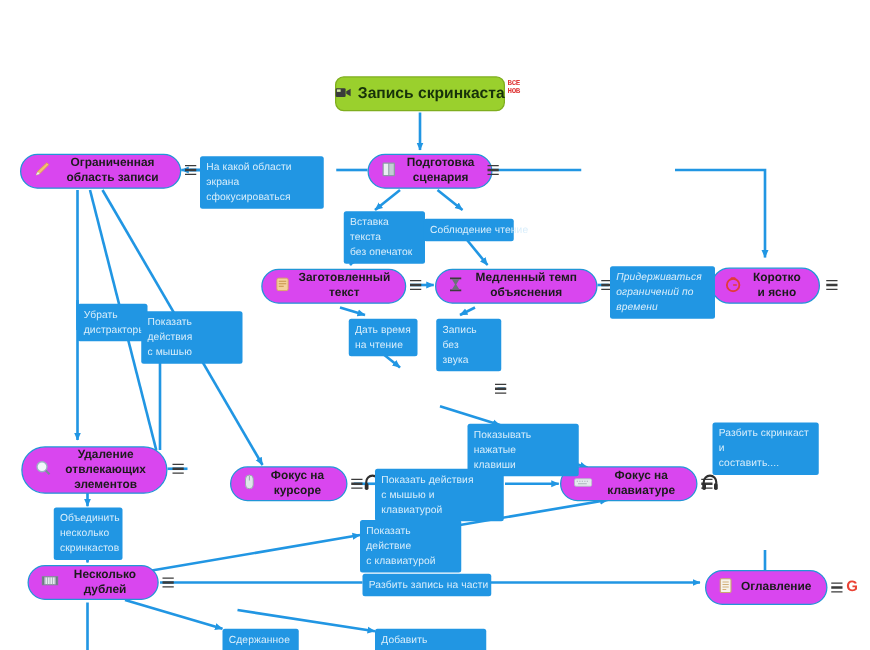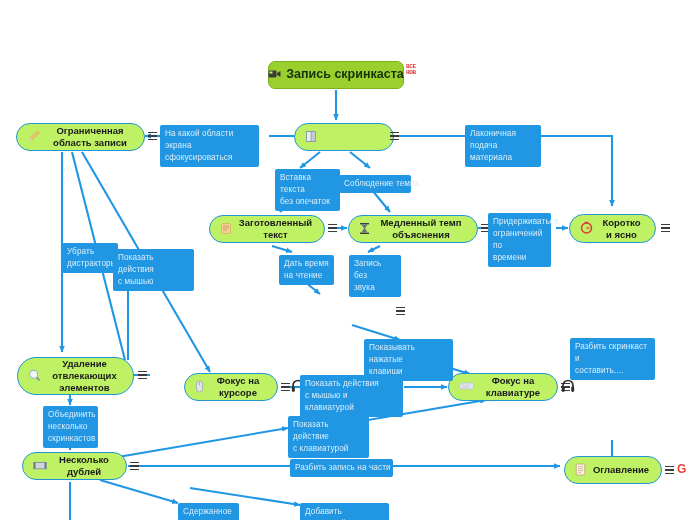--- a/index.html
+++ b/index.html
@@ -15,21 +15,21 @@
     position: absolute; left: 0; top: 0;
     width: 696px; height: 520px;
     pointer-events: none;
   }
 
   
   .node {
     position: absolute;
     border: 1.6px solid #2196d6;
     border-radius: 22px;
-    background: #bef264;
+    background: #d946ef;
     display: flex;
     align-items: center;
     gap: 5px;
     padding: 5px 10px;
     color: #1b1b1b;
     font-size: 9.5px;
     font-weight: bold;
     line-height: 1.25;
     white-space: nowrap;
   }
@@ -193,20 +193,22 @@
     </div>
 
   <div class="node" style="left:294px; top:123px; width:100px; height:28px;">
     <span class="ico">
       <svg width="12" height="13" viewBox="0 0 12 13">
         <rect x="1" y="1" width="10" height="11" rx="1" fill="#8d9aa6"></rect>
         <rect x="2" y="2" width="3.6" height="9" fill="#e9eef2"></rect>
         <rect x="6.4" y="2" width="3.6" height="9" fill="#c3ccd4"></rect>
       </svg>
     </span>
+    <span class="txt" style="white-space:pre-line;">Подготовка
+сценария</span>
   </div>
   <div class="burger" style="left:390px; top:132px;">
       <i></i>
       <i></i>
       <i></i>
     </div>
 
   <div class="node" style="left:209px; top:215px; width:116px; height:28px;">
     <span class="ico">
       <svg width="12" height="13" viewBox="0 0 12 13">
@@ -356,45 +358,43 @@
   <div class="burger" style="left:665px; top:466px;">
       <i></i>
       <i></i>
       <i></i>
     </div>
   <div class="gmark" style="left:677px; top:462px; color:#ea4335;">G</div>
 
   <div class="lbl" style="left:160px; top:125px; width:99px; white-space:pre-line;">На какой области
 экрана сфокусироваться</div>
 
-  <div class="lbl" style="left:465px; top:125px; width:76px; white-space:pre-line;">Лаконичная
-подача материала</div>
 
   <div class="lbl" style="left:275px; top:169px; width:65px; white-space:pre-line;">Вставка текста
 без опечаток</div>
 
-  <div class="lbl" style="left:339px; top:175px; width:72px; white-space:nowrap;">Соблюдение темпа</div>
-
-  <div class="lbl" style="left:488px; top:213px; width:63px; white-space:pre-line;">Придерживаться
+  <div class="lbl" style="left:339px; top:175px; width:72px; white-space:nowrap;">Соблюдение чтение</div>
+
+  <div class="lbl" style="left:488px; top:213px; width:84px; white-space:pre-line;font-style:italic;">Придерживаться
 ограничений по
 времени</div>
 
   <div class="lbl" style="left:42px; top:243px; width:56px; white-space:pre-line;margin-left:20px;">Убрать
 дистракторы</div>
 
   <div class="lbl" style="left:113px; top:249px; width:81px; white-space:pre-line;">Показать действия
 с мышью</div>
 
   <div class="lbl" style="left:279px; top:255px; width:55px; white-space:pre-line;">Дать время
 на чтение</div>
 
   <div class="lbl" style="left:349px; top:255px; width:52px; white-space:pre-line;">Запись без
 звука</div>
 
-  <div class="lbl" style="left:364px; top:339px; width:89px; white-space:pre-line;">Показывать нажатые
+  <div class="lbl" style="left:374px; top:339px; width:89px; white-space:pre-line;">Показывать нажатые
 клавиши</div>
 
   <div class="lbl" style="left:570px; top:338px; width:85px; white-space:pre-line;">Разбить скринкаст и
 составить....</div>
 
   <div class="lbl" style="left:300px; top:375px; width:103px; white-space:pre-line;">Показать действия
 с мышью и клавиатурой</div>
 
   <div class="lbl" style="left:43px; top:406px; width:55px; white-space:pre-line;">Объединить
 несколько

